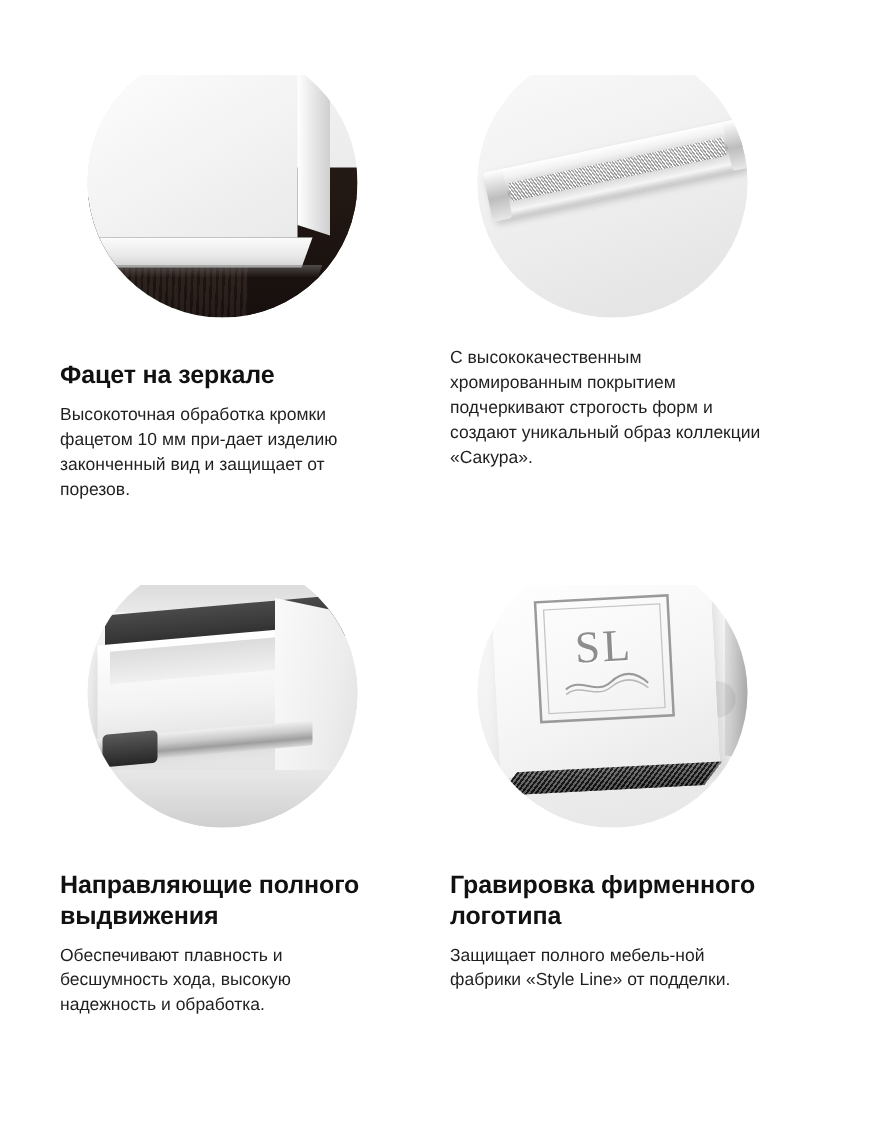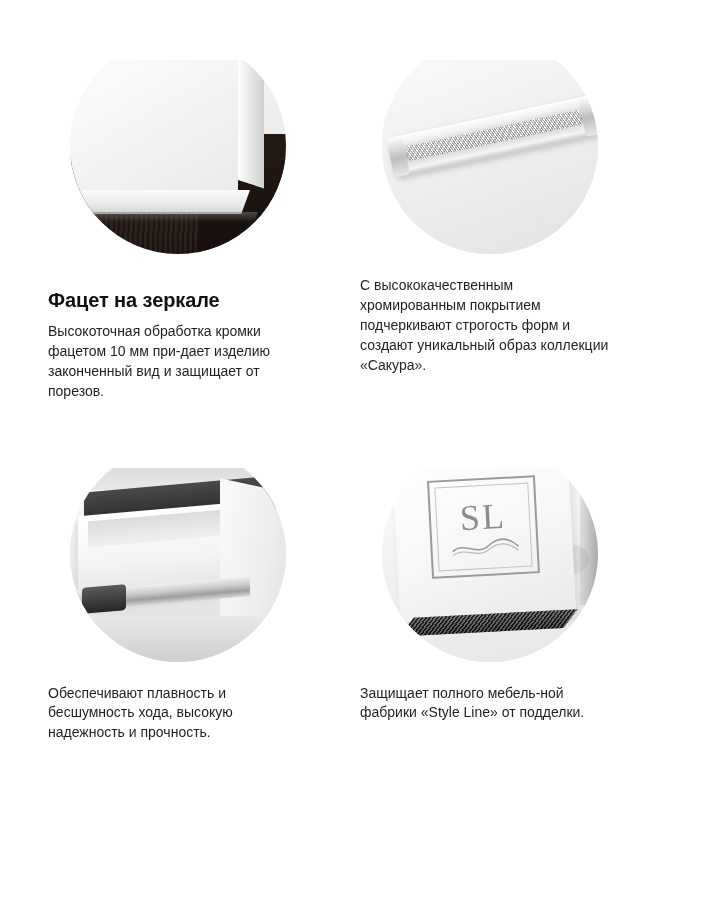--- a/index.html
+++ b/index.html
@@ -343,21 +343,22 @@
             <div class="drw-box">
               <div class="drw-box-inner"></div>
             </div>
             <div class="drw-front"></div>
             <div class="drw-rail"></div>
             <div class="drw-clip"></div>
             <div class="drw-base"></div>
           </div>
         </div>
       </div>
-      <div class="feature-text">Обеспечивают плавность и бесшумность хода, высокую надежность и прочность.</div>
+      <div class="feature-title">Направляющие полного выдвижения</div>
+      <div class="feature-text">Обеспечивают плавность и бесшумность хода, высокую надежность и обработка.</div>
     </div>
 
     <div class="feature row2">
       <div class="circle-wrap">
         <div class="circle">
           <div class="img-logo">
             <div class="logo-bg-deco"></div>
             <div class="logo-panel">
               <div class="logo-emblem">
                 <div class="logo-emblem-inner"></div>
@@ -366,17 +367,18 @@
                   <path d="M2 12 C 14 2, 26 18, 38 8 S 60 2, 68 10" fill="none" stroke="#9a9a9a" stroke-width="1.6"></path>
                   <path d="M2 16 C 14 7, 26 21, 38 12 S 60 7, 68 14" fill="none" stroke="#b9b9b9" stroke-width="1.2"></path>
                 </svg>
               </div>
               <div class="logo-panel-edge"></div>
             </div>
             <div class="logo-corner-dark"></div>
           </div>
         </div>
       </div>
+      <div class="feature-title">Гравировка фирменного логотипа</div>
       <div class="feature-text">Защищает полного мебель-ной фабрики «Style Line» от подделки.</div>
     </div>
 
   </div>
 </div>
 
 </body></html>

